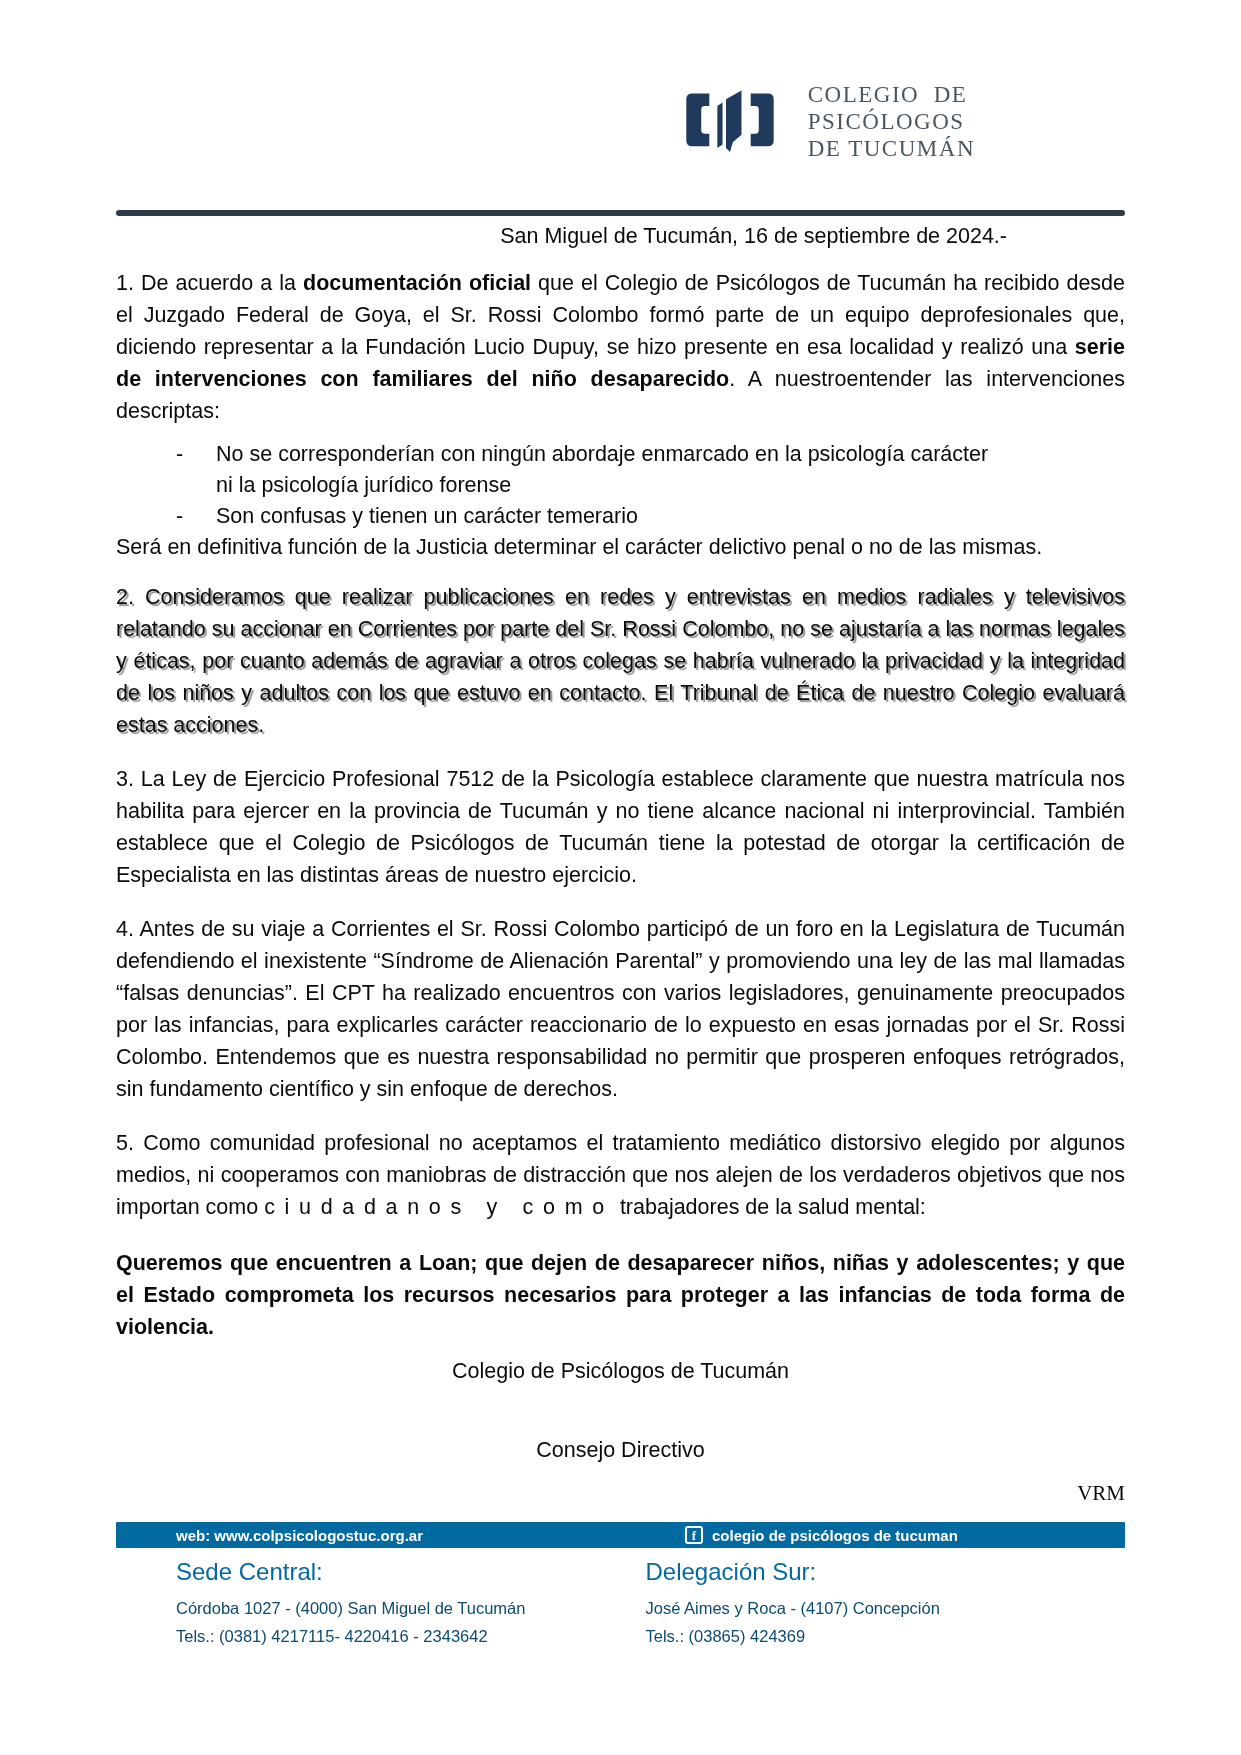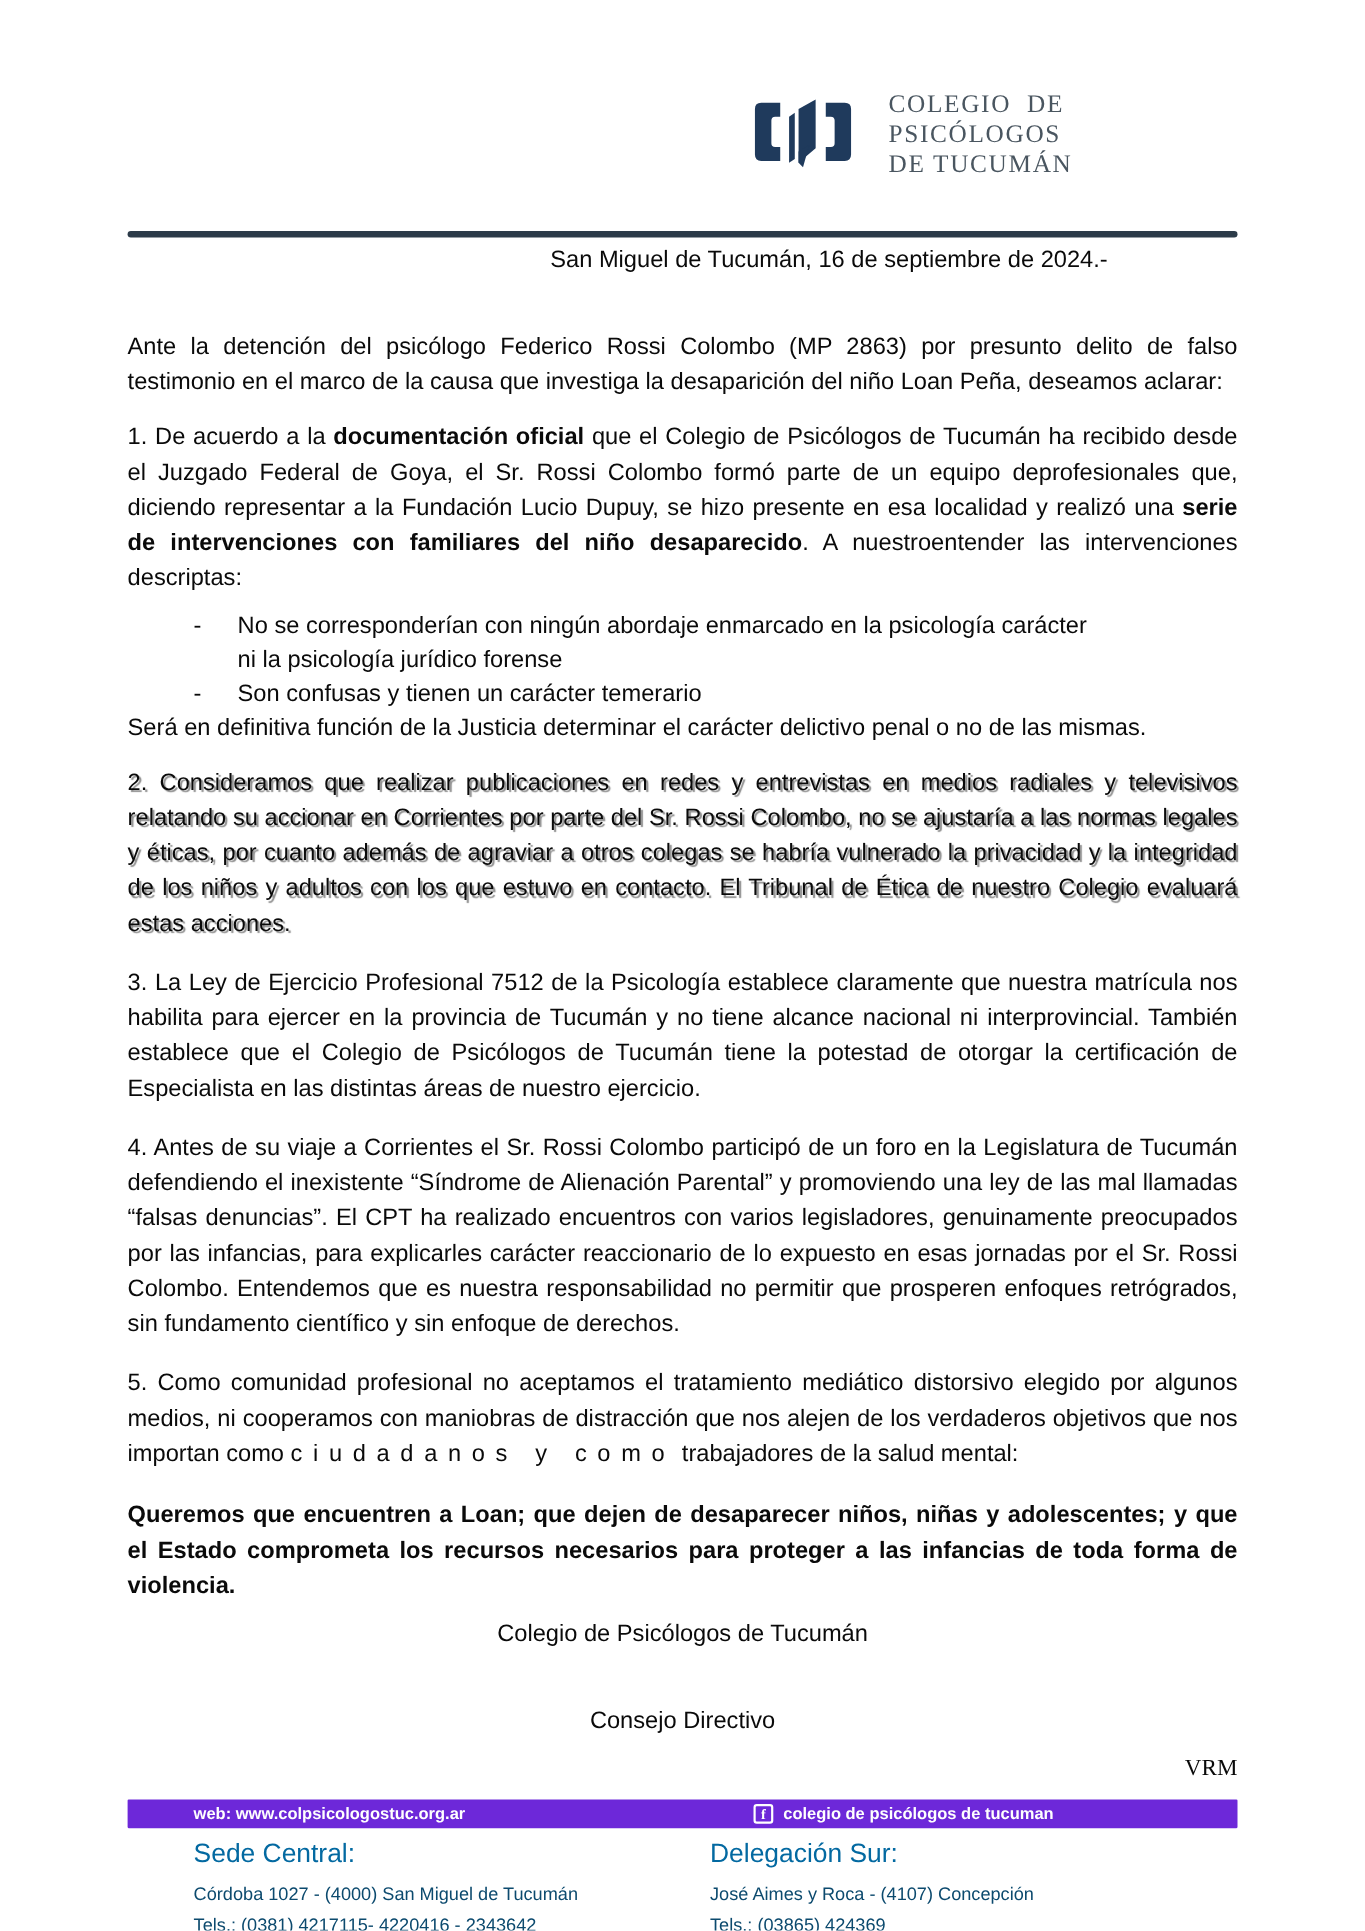--- a/index.html
+++ b/index.html
@@ -90,21 +90,21 @@
     text-align:right;
     font-family:"Liberation Serif",serif;
     font-size:21px;
     margin-top:18px;
   }
 
   
   .footer-bar{
     margin-top:16px;
     height:26px;
-    background:#6d28d9;
+    background:#0369a1;
     border-radius:1px;
     display:flex;
     align-items:center;
     color:#ffffff;
     font-size:15px;
     font-weight:bold;
   }
   .footer-bar .web{margin-left:60px;}
   .footer-bar .fb-group{
     margin-left:auto;
@@ -163,21 +163,20 @@
       <div class="logo-text"><span>COLEGIO  DE</span><br><span>PSICÓLOGOS</span><br><span>DE TUCUMÁN</span></div>
     </div>
   </div>
 
   <div class="rule"></div>
 
   <div class="date-line">San Miguel de Tucumán, 16 de septiembre de 2024.-</div>
 
   <div class="body-text">
 
-    <p class="intro">Ante la detención del psicólogo Federico Rossi Colombo (MP 2863) por presunto delito de falso testimonio en el marco de la causa que investiga la desaparición del niño Loan Peña, deseamos aclarar:</p>
 
     <p><span>1. De acuerdo a la </span><strong>documentación oficial</strong><span> que el Colegio de Psicólogos de Tucumán ha recibido desde el Juzgado Federal de Goya, el Sr. Rossi Colombo formó parte de un equipo deprofesionales que, diciendo representar a la Fundación Lucio Dupuy, se hizo presente en esa localidad y realizó una </span><strong>serie de intervenciones con familiares del niño desaparecido</strong><span>. A nuestroentender las intervenciones descriptas:</span></p>
 
     <div class="bullets">
       <div class="bullet-row">
         <span class="bullet-dash">-</span>
         <span class="bullet-body">No se corresponderían con ningún abordaje enmarcado en la psicología carácter ni la psicología jurídico forense</span>
       </div>
       <div class="bullet-row">
         <span class="bullet-dash">-</span>

